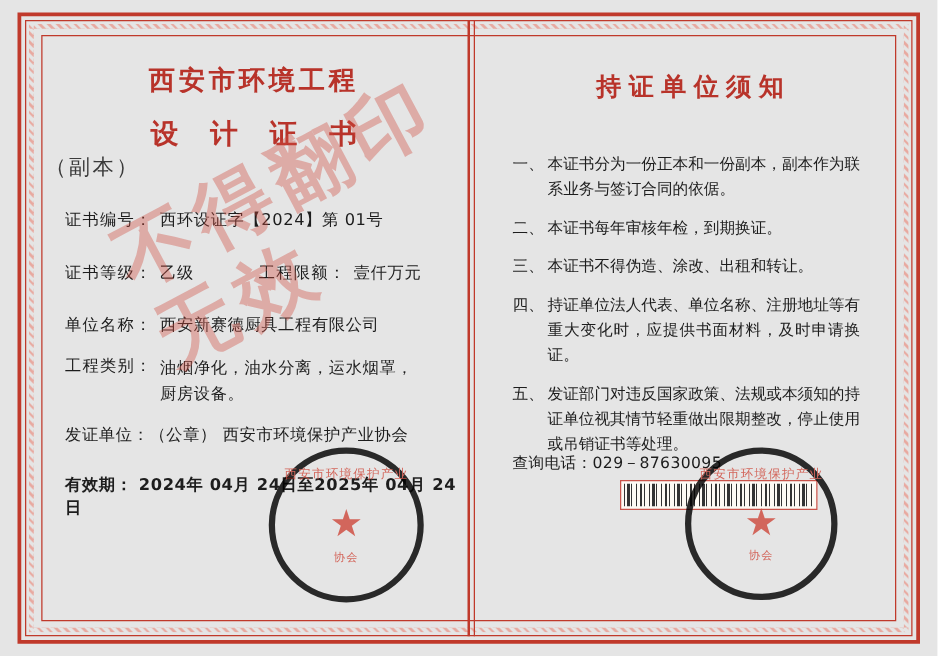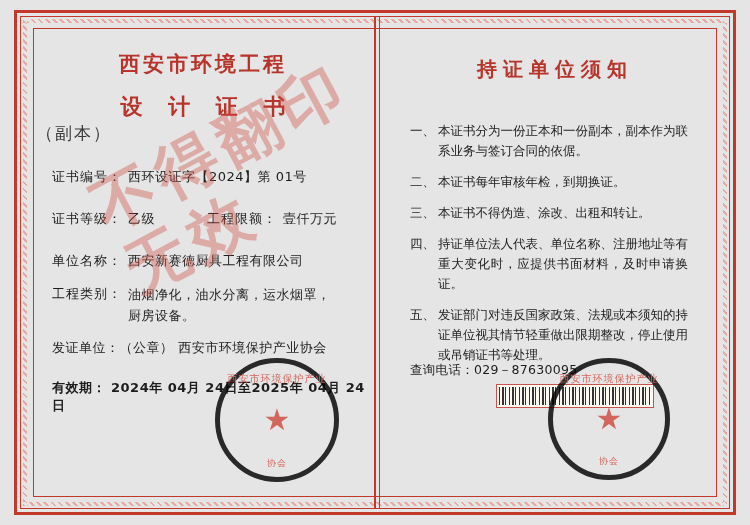--- a/index.html
+++ b/index.html
@@ -275,21 +275,21 @@
     top: 9px;
     text-align: center;
     font-size: 10px;
     color: #cf4b3e;
     letter-spacing: 1px;
     font-family: "DejaVu Serif", "Liberation Serif", serif;
   }
   .seal-bottom-text {
     position: absolute;
     width: 100%;
-    bottom: 7px;
+    bottom: 24px;
     text-align: center;
     font-size: 9px;
     color: #cf4b3e;
     letter-spacing: 1px;
     font-family: "DejaVu Serif", "Liberation Serif", serif;
   }
 
   
   .watermark {
     position: absolute;

